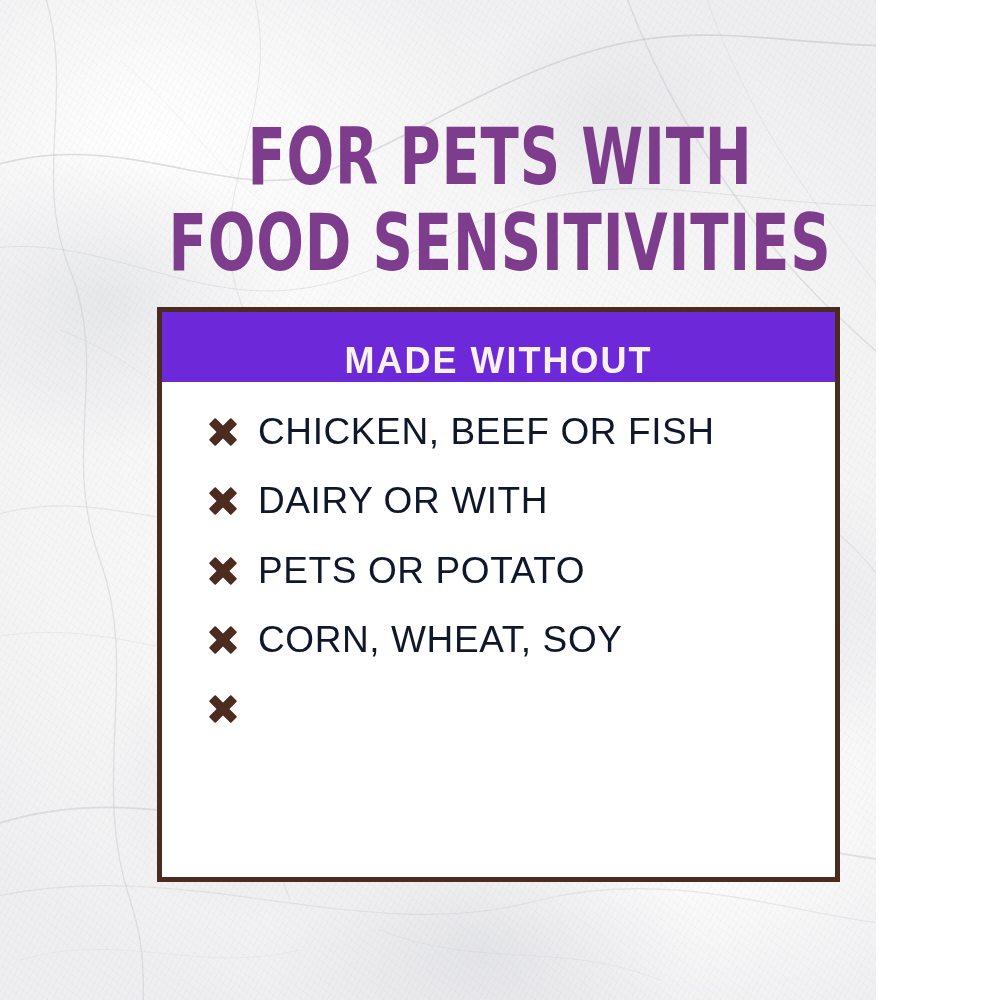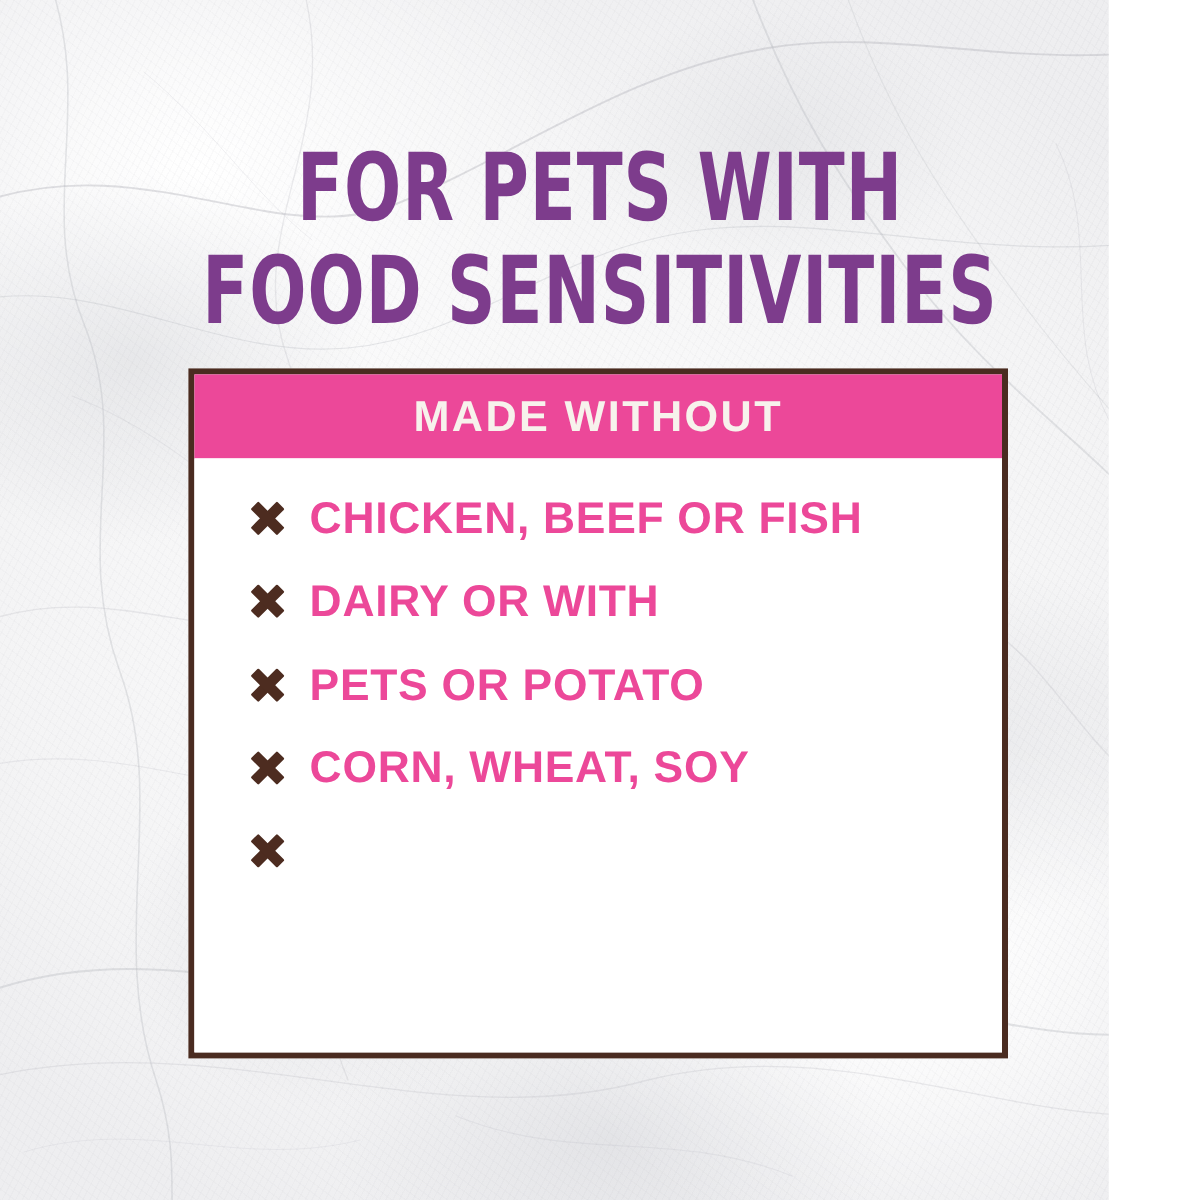--- a/index.html
+++ b/index.html
@@ -14,21 +14,20 @@
     background: #ffffff;
   }
 
   
   #stage {
     position: relative;
     width: 876px;
     height: 1000px;
     overflow: hidden;
     background: #fbfbfb;
-    padding-left: 48px;
   }
 
   
   .marble-base {
     position: absolute;
     inset: 0;
     background:
       radial-gradient(ellipse 58% 44% at 18% 14%, #ffffff 0%, rgba(255,255,255,0) 62%),
       radial-gradient(ellipse 52% 40% at 82% 80%, #ffffff 0%, rgba(255,255,255,0) 64%),
       radial-gradient(ellipse 70% 55% at 50% 50%, #fdfdfd 0%, #f4f4f5 72%, #eeeef0 100%);
@@ -86,23 +85,23 @@
     top: 307px;
     width: 683px;
     height: 575px;
     box-sizing: border-box;
     border: 5px solid #4a2b20;
     background: #ffffff;
     z-index: 6;
   }
   .card-header {
     height: 70px;
-    background: #ec4899;
+    background: #6d28d9;
     display: flex;
-    align-items: center;
+    align-items: flex-end;
     justify-content: center;
   }
   .card-header-title {
     color: #f7f2ec;
     font-family: "Liberation Sans", sans-serif;
     font-weight: 700;
     font-size: 36px;
     letter-spacing: 2.0px;
     white-space: nowrap;
   }
@@ -142,23 +141,23 @@
     top: 50%;
     width: 9px;
     height: 31px;
     background: #4d2c20;
     border-radius: 1px;
   }
   .x-mark::before { transform: translate(-50%,-50%) rotate(45deg); }
   .x-mark::after  { transform: translate(-50%,-50%) rotate(-45deg); }
 
   .excl-text {
-    color: #ec4899;
+    color: #0f172a;
     font-family: "Liberation Sans", sans-serif;
-    font-weight: 700;
+    font-weight: 400;
     font-size: 37px;
     line-height: 1.17;
     letter-spacing: 0.6px;
     white-space: pre-line;
   }
 </style>
 </head>
 <body>
 
 <div id="stage">

